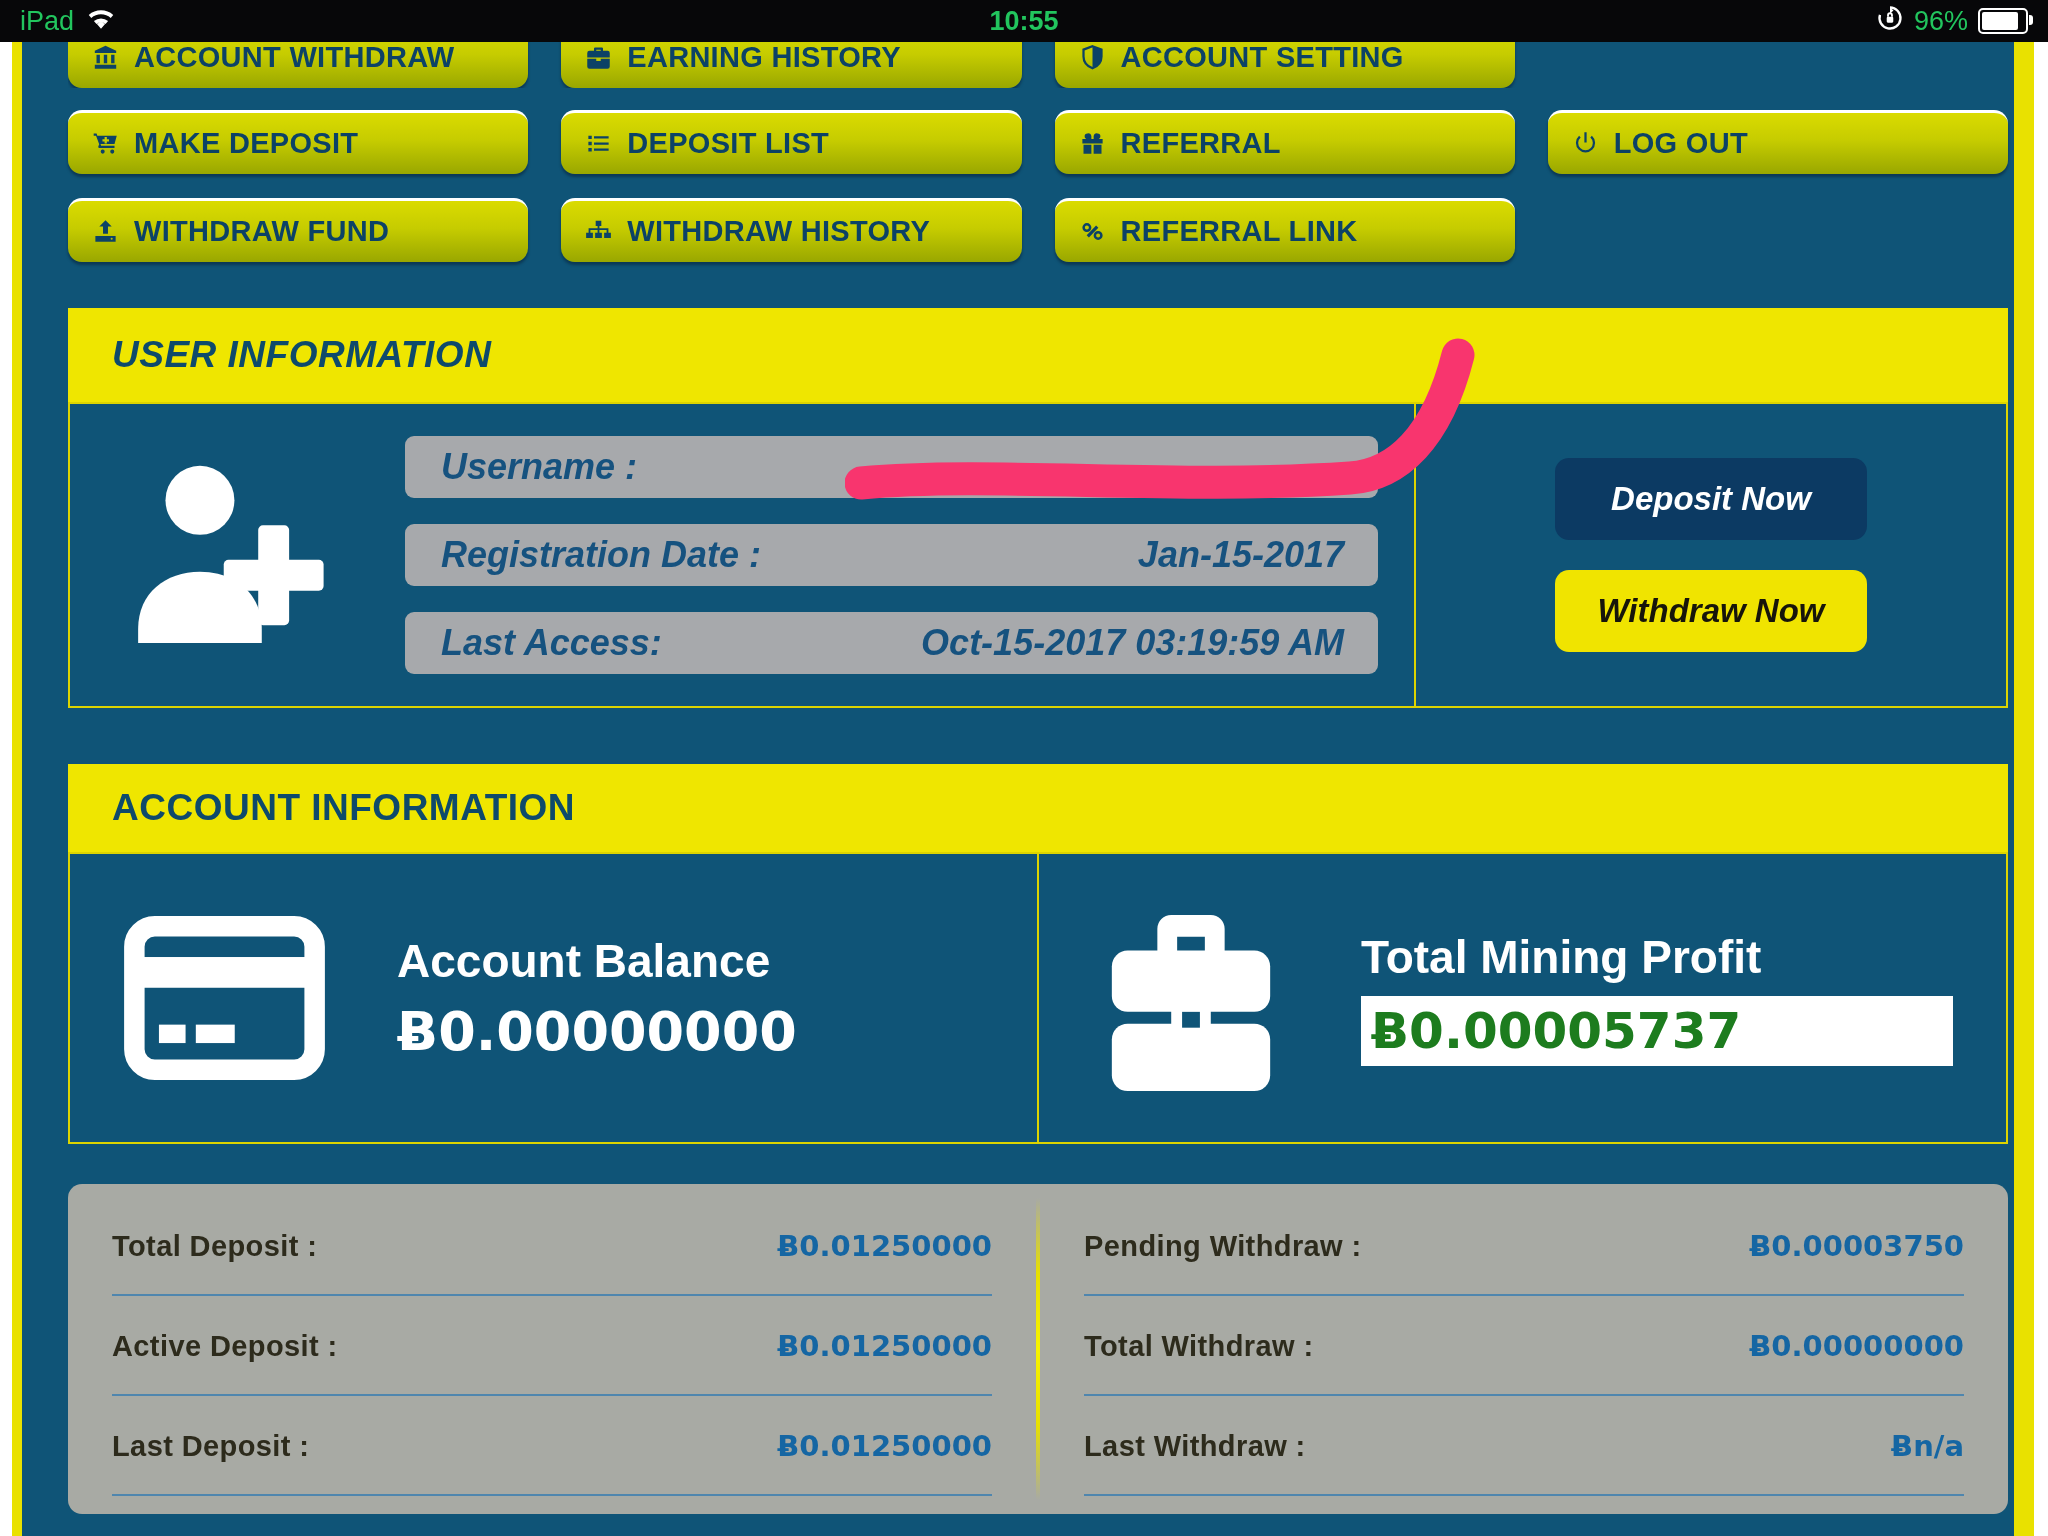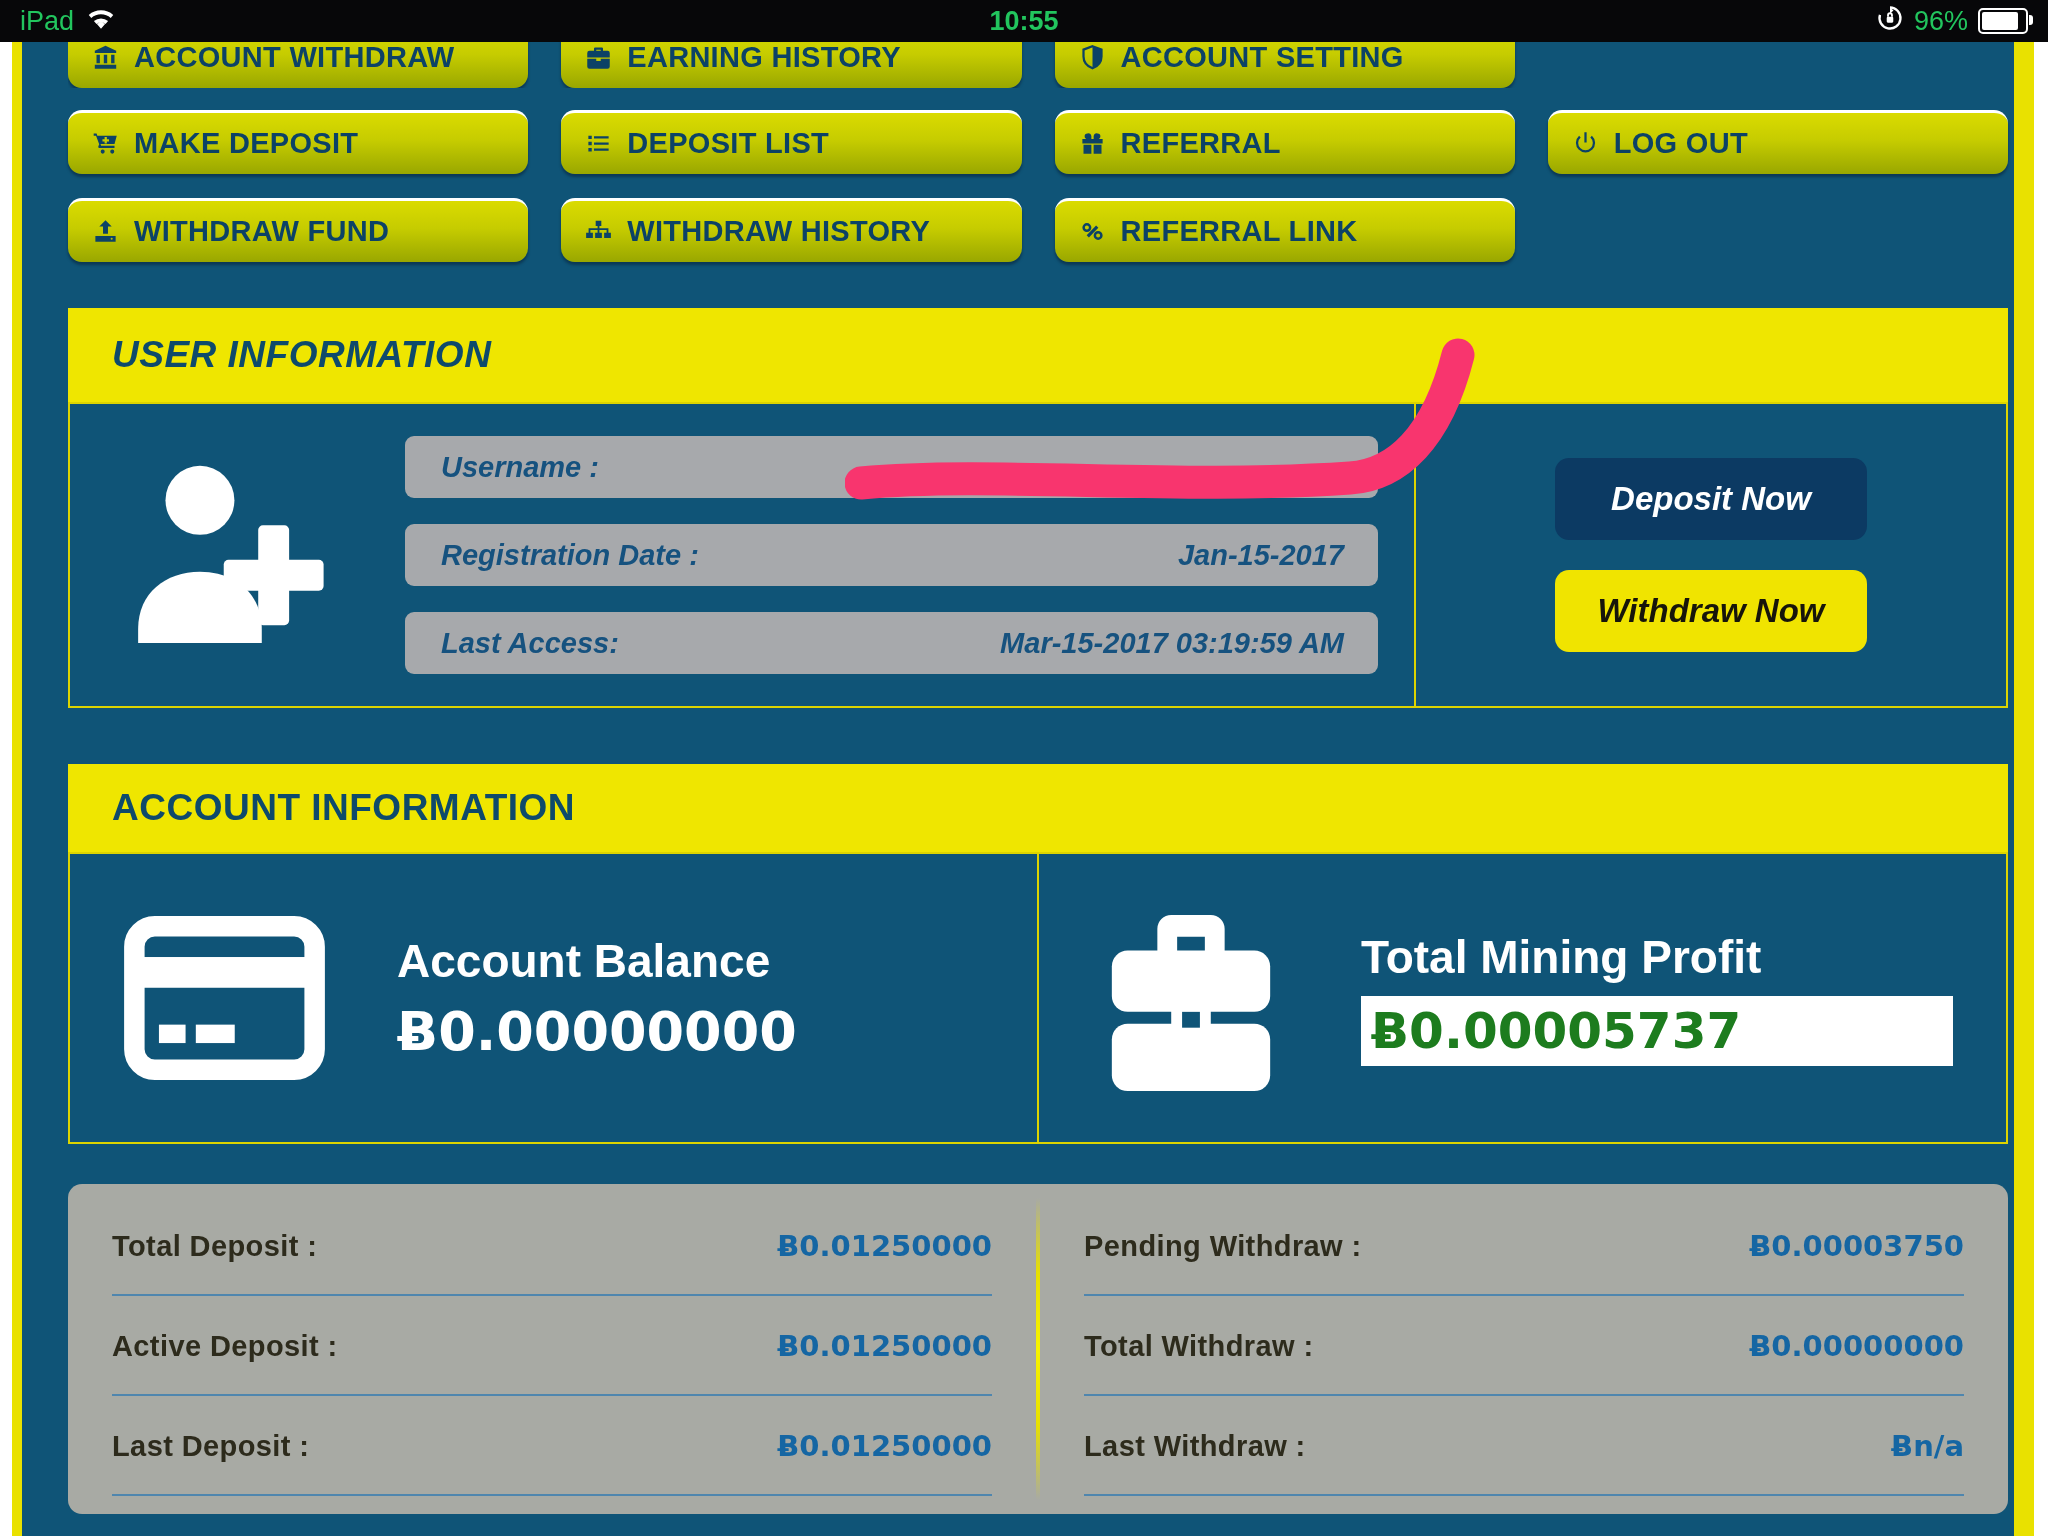--- a/index.html
+++ b/index.html
@@ -47,21 +47,21 @@
   .user-info{margin-top:46px;position:relative;font-style:italic;}
   .ui-body{
     height:306px;border:2px solid #dcd400;box-sizing:border-box;display:flex;position:relative;
   }
   .ui-icon-col{width:335px;display:flex;align-items:center;justify-content:center;flex:none;}
   .ui-fields{flex:1;padding:32px 36px 0 0;display:flex;flex-direction:column;gap:26px;box-sizing:border-box;}
   .ui-field{
     height:62px;background:#a7a9ac;border-radius:9px;display:flex;align-items:center;
     justify-content:space-between;padding:0 34px 0 36px;flex:none;
   }
-  .ui-field .lbl,.ui-field .val{color:#16527f;font-weight:700;font-size:29px;}
+  .ui-field .lbl,.ui-field .val{color:#16527f;font-weight:700;font-size:36px;}
   .ui-vdivider{width:2px;background:#dcd400;flex:none;}
   .ui-actions{width:590px;flex:none;display:flex;flex-direction:column;align-items:center;justify-content:center;gap:30px;}
   .action-btn{width:312px;height:82px;border-radius:14px;display:flex;align-items:center;justify-content:center;cursor:pointer;}
   .btn-deposit{background:#0c3a63;color:#fff;font-size:33px;font-weight:600;}
   .btn-withdraw{background:#f0e400;color:#17150a;font-size:33px;font-weight:700;}
   .redaction{position:absolute;left:777px;top:25px;width:640px;height:175px;pointer-events:none;z-index:5;}
   
   .account-info{margin-top:56px;}
   .ai-header{height:88px;}
   .ai-body{height:292px;border:2px solid #dcd400;box-sizing:border-box;display:flex;}
@@ -198,21 +198,21 @@
         <div class="ui-field">
           <span class="lbl">Username :</span>
           <span class="val"></span>
         </div>
         <div class="ui-field">
           <span class="lbl">Registration Date :</span>
           <span class="val">Jan-15-2017</span>
         </div>
         <div class="ui-field">
           <span class="lbl">Last Access:</span>
-          <span class="val">Mar-15-2017 03:19:59 AM</span>
+          <span class="val">Oct-15-2017 03:19:59 AM</span>
         </div>
       </div>
       <div class="ui-vdivider"></div>
       <div class="ui-actions">
         <div class="action-btn btn-deposit">Deposit Now</div>
         <div class="action-btn btn-withdraw">Withdraw Now</div>
       </div>
     </div>
 
     <svg class="redaction" viewBox="0 0 640 175">

